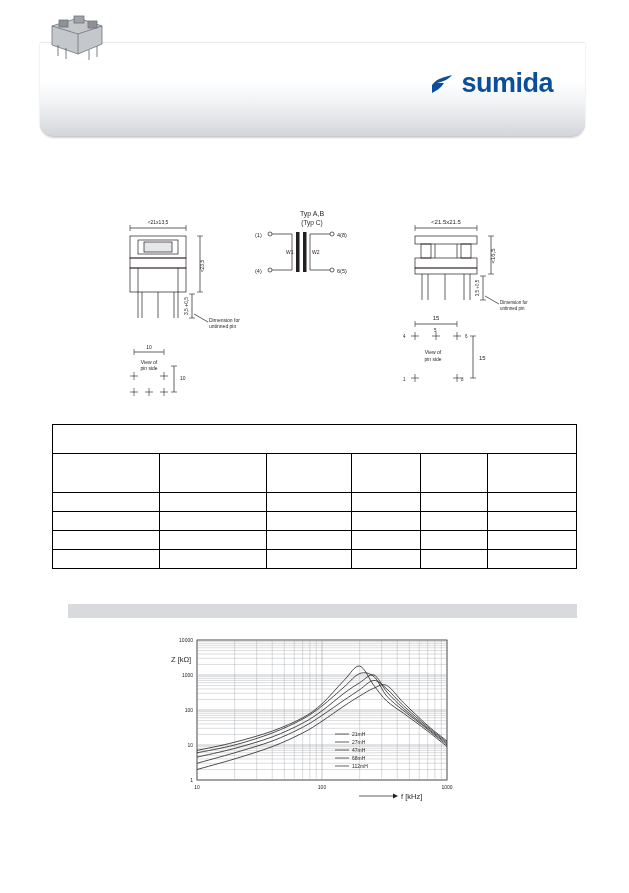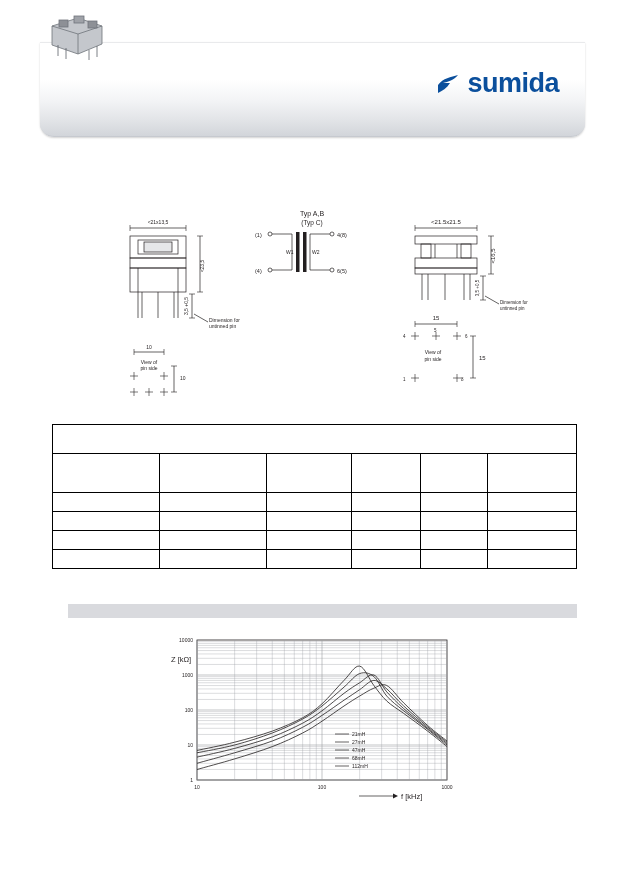--- a/index.html
+++ b/index.html
@@ -22,21 +22,21 @@
     box-shadow:0 1px 2px rgba(0,0,0,0.18);
     border-bottom:1px solid #c6c9cf;
   }
   .header-band:after{
     content:"";position:absolute;left:0;right:0;top:0;height:1px;background:#e9eaec;
   }
   .product-photo{
     position:absolute;left:4px;top:0;width:66px;height:48px;
   }
   .logo{
-    position:absolute;right:26px;top:54px;
+    position:absolute;right:32px;top:54px;
     display:flex;align-items:center;gap:7px;
   }
   .logo-mark{width:24px;height:24px;}
   .logo-text{
     font-size:27px;font-weight:bold;letter-spacing:-0.5px;color:#0b4f9c;
     font-family:"Liberation Sans", sans-serif;
   }
 
   
   .drawings{

